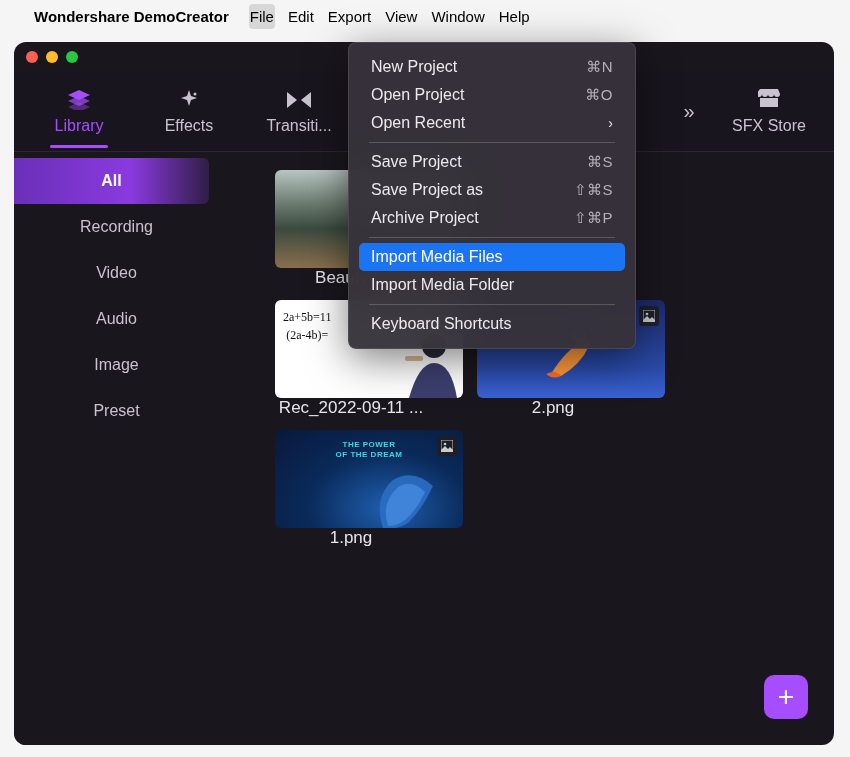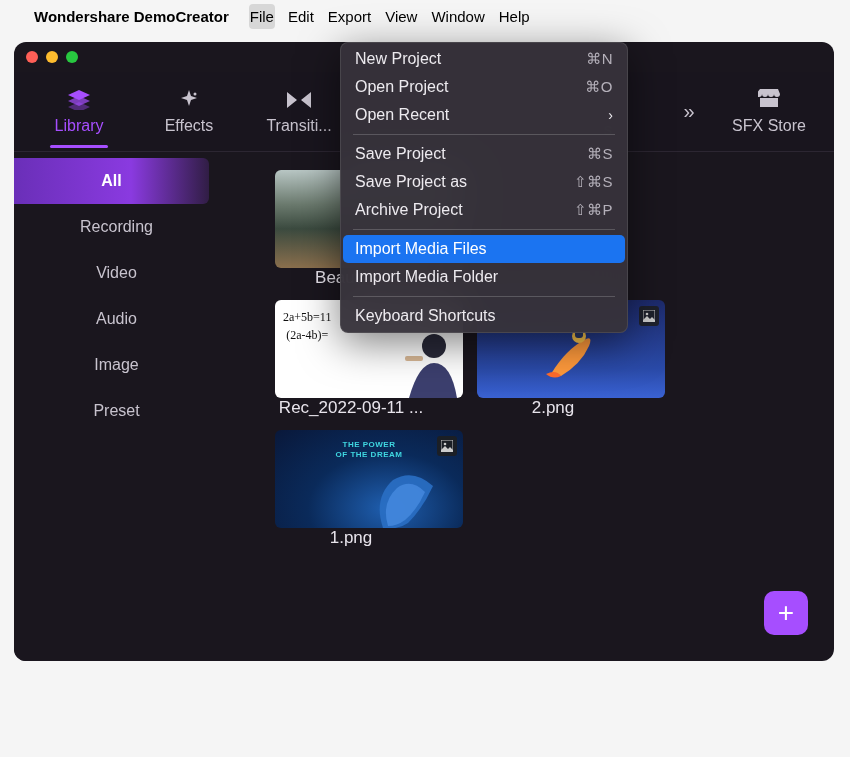--- a/index.html
+++ b/index.html
@@ -29,21 +29,21 @@
       cursor: default;
     }
     .menu-item.open {
       background: rgba(0,0,0,0.12);
     }
     .app-window {
       position: absolute;
       top: 42px;
       left: 14px;
       width: 820px;
-      height: 619px;
+      height: 703px;
       background: #1a161e;
       border-radius: 12px;
       overflow: hidden;
     }
     .titlebar {
       height: 30px;
       display: flex;
       align-items: center;
       padding-left: 12px;
       gap: 8px;
@@ -194,26 +194,26 @@
       align-items: center;
       justify-content: center;
       color: #fff;
       font-size: 28px;
       font-weight: 300;
     }
     
     .dropdown {
       position: absolute;
       top: 42px;
-      left: 340px;
+      left: 348px;
       width: 288px;
       background: rgba(54,50,58,0.96);
       backdrop-filter: blur(20px);
       border-radius: 8px;
-      padding: 2px;
+      padding: 10px;
       box-shadow: 0 10px 40px rgba(0,0,0,0.5);
       border: 1px solid rgba(120,120,120,0.3);
     }
     .dd-item {
       display: flex;
       justify-content: space-between;
       align-items: center;
       padding: 5px 12px;
       color: #edeaef;
       font-size: 16px;

